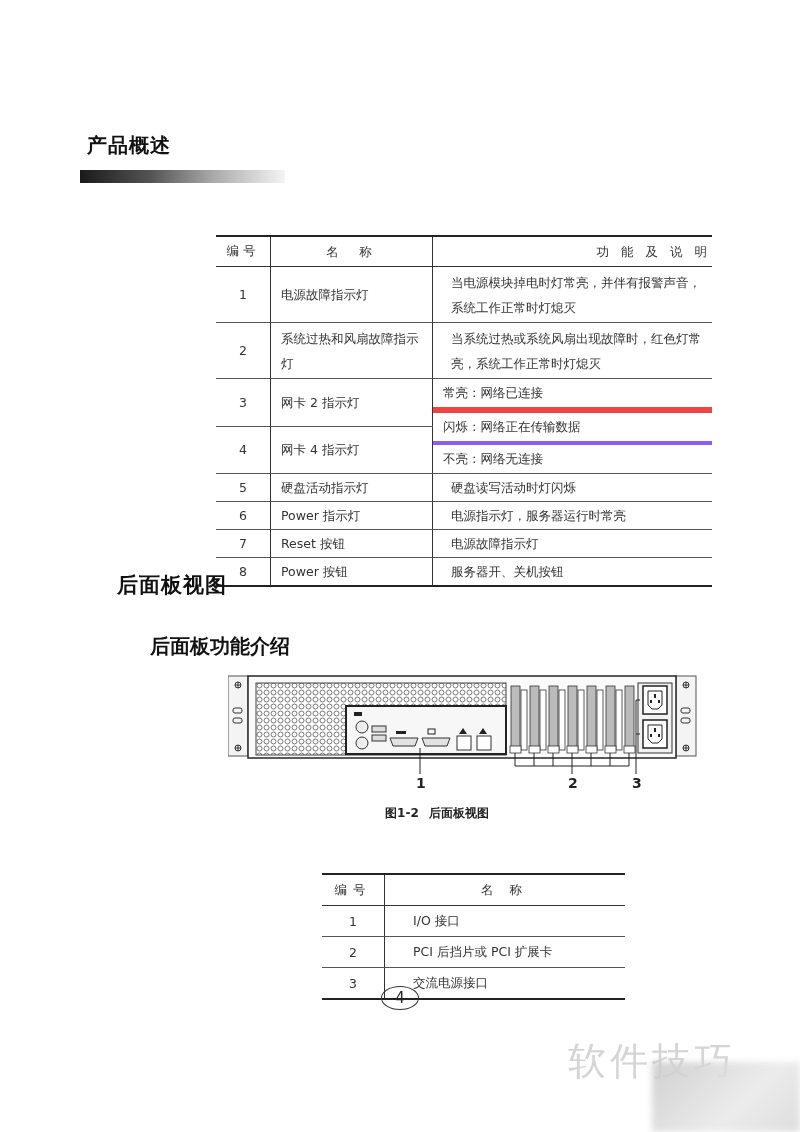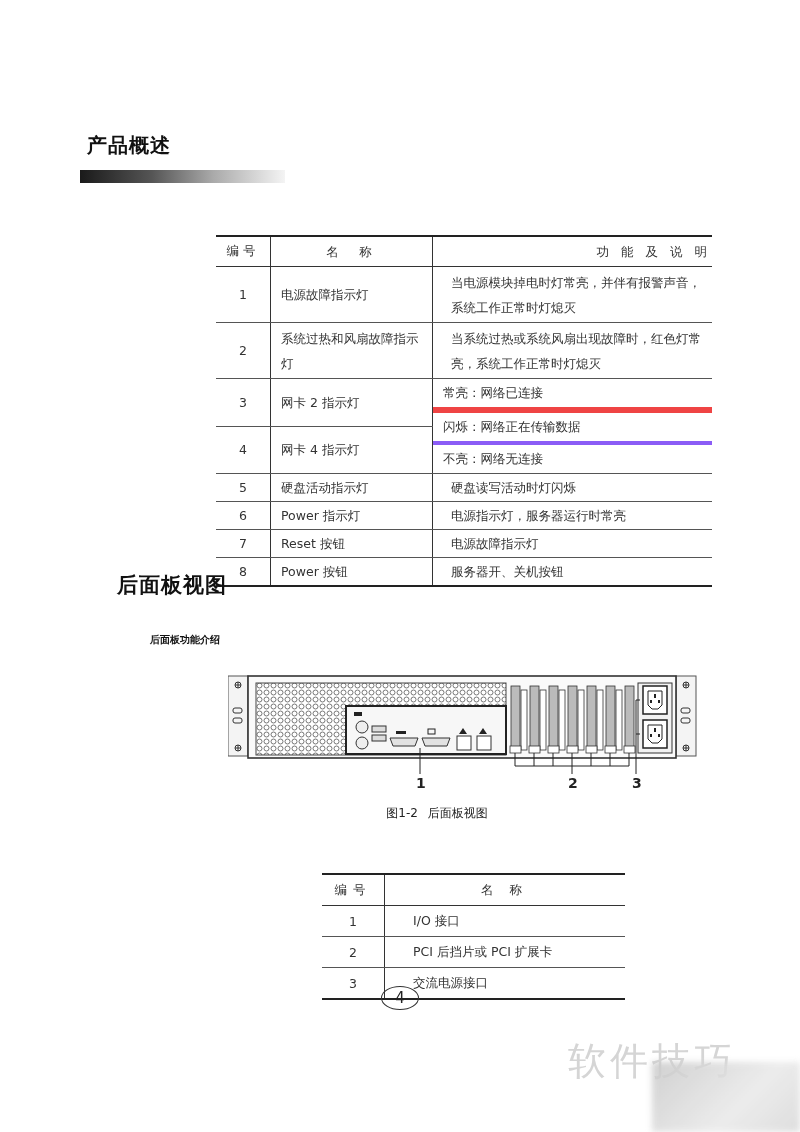--- a/index.html
+++ b/index.html
@@ -11,23 +11,23 @@
   table.spec td, table.spec th{font-weight:normal;}
   .t1{left:216px;top:203px;width:496px;}
   .t1 .hdr td{height:27px;border-bottom:1.5px solid #333;text-align:center;letter-spacing:4px;}
   .t1 td{border-bottom:1px solid #555;vertical-align:middle;}
   .t1 td.c1{width:52px;text-align:center;border-right:1.5px solid #333;}
   .t1 td.c2{width:145px;padding-left:10px;border-right:1.5px solid #333;line-height:25px;}
   .t1 td.c3{padding-left:18px;line-height:25px;}
   .tb-top{border-top:2px solid #222;}
   .tb-bot{border-bottom:2px solid #222 !important;}
   .h1{left:117px;top:571px;font-size:21px;font-weight:bold;color:#111;letter-spacing:1px;}
-  .h2{left:150px;top:633px;font-size:10px;font-weight:bold;color:#111;}
+  .h2{left:150px;top:633px;font-size:20px;font-weight:bold;color:#111;}
   .diagram{left:228px;top:668px;width:470px;height:130px;}
-  .caption{left:0;width:800px;top:805px;text-align:center;font-size:12px;font-weight:normal;color:#222;}
+  .caption{left:0;width:800px;top:805px;text-align:center;font-size:12px;font-weight:bold;color:#222;}
   .caption span{padding-left:74px;}
   .t2{left:322px;top:841px;width:303px;}
   .t2 td{height:28px;border-bottom:1px solid #555;vertical-align:middle;}
   .t2 td.c1{width:60px;text-align:center;border-right:1.5px solid #333;}
   .t2 td.c2{padding-left:28px;}
   .t2 .hdr td{border-bottom:1.5px solid #333;text-align:center;letter-spacing:6px;}
   .pageno{left:381px;top:986px;width:36px;height:22px;border:1.3px solid #333;border-radius:50%;text-align:center;line-height:22px;font-size:15px;color:#222;}
   .watermark{left:568px;top:1036px;font-size:38px;color:#d5d5d5;letter-spacing:4px;white-space:nowrap;}
   .wm-smudge{left:652px;top:1062px;width:148px;height:70px;background:linear-gradient(135deg,#c9c9c9,#e9e9e9 60%,#d8d8d8);opacity:.85;filter:blur(3px);}
 </style>

